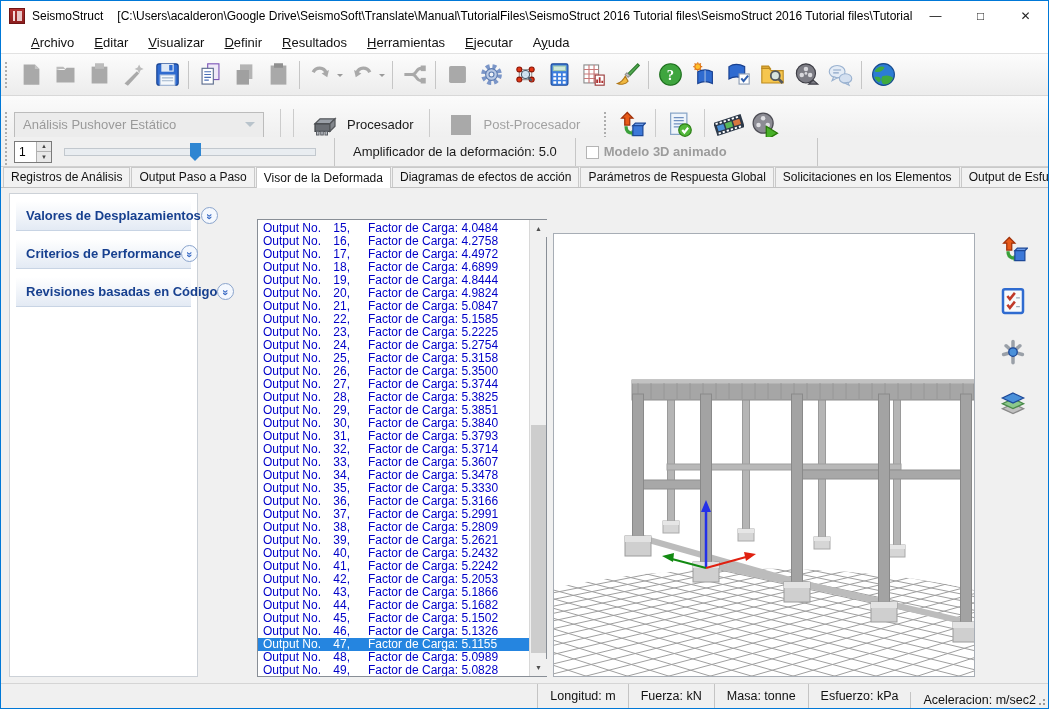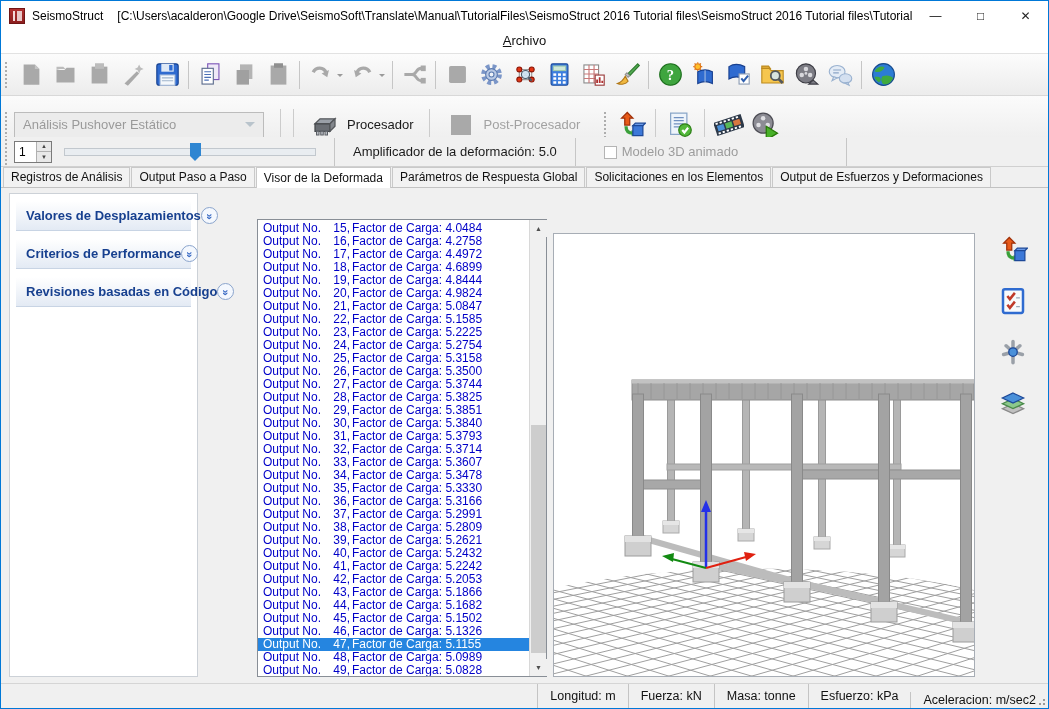--- a/index.html
+++ b/index.html
@@ -13,21 +13,21 @@
     border:1px solid #701515;position:relative;flex:0 0 auto;}
   .app-icon:before{content:"";position:absolute;left:3px;top:2px;width:2px;height:10px;background:#f3dada;}
   .app-icon:after{content:"";position:absolute;left:7px;top:2px;width:5px;height:10px;background:#e8c8c8;}
   .title-text{white-space:nowrap;overflow:hidden;}
   .title-app{margin-right:14px;}
   .win-controls{margin-left:auto;display:flex;height:30px;}
   .win-btn{width:45px;height:30px;display:flex;align-items:center;justify-content:center;
     font-size:12px;color:#222;}
   
   .menubar{position:absolute;left:0;top:30px;width:100%;height:23px;background:#fff;
-    display:flex;align-items:center;padding-left:0;font-size:13px;border-bottom:1px solid #e2e2e2;flex-direction:column;}
+    display:flex;align-items:center;padding-left:20px;font-size:13px;border-bottom:1px solid #e2e2e2;}
   .menu-item{padding:2px 10px;color:#111;}
   .menu-item u{text-decoration:underline;}
   
   .toolbar1{position:absolute;left:0;top:53px;width:100%;height:42px;
     background:linear-gradient(#fcfcfc,#ececec);border-bottom:1px solid #d8d8d8;
     display:flex;align-items:center;padding-left:2px;}
   .grip{width:4px;height:26px;border-left:2px dotted #adadad;margin:0 5px 0 2px;flex:0 0 auto;}
   .tb-btn{height:34px;min-width:34px;display:flex;align-items:center;justify-content:center;
     background:transparent;border:1px solid transparent;padding:0 2px;flex:0 0 auto;}
   .tb-sep{width:1px;height:28px;background:#c6c6c6;margin:0 4px;flex:0 0 auto;}
@@ -50,21 +50,21 @@
   .spin-arrows div{flex:1;display:flex;align-items:center;justify-content:center;font-size:6px;
     color:#444;background:#e8e8e8;}
   .spin-arrows div:first-child{border-bottom:1px solid #b0b0b0;}
   .slider{position:relative;width:252px;height:18px;margin-right:14px;}
   .slider .track{position:absolute;left:0;right:0;top:5px;height:8px;background:#e9edf1;
     border:1px solid #c2c8ce;}
   .slider .thumb{position:absolute;top:0;width:11px;height:13px;background:#2f86d2;}
   .slider .thumb:after{content:"";position:absolute;left:0;top:13px;border:5.5px solid transparent;
     border-top:5px solid #2f86d2;}
   .amp-label{color:#1a1a1a;margin:0 14px;}
-  .chk-wrap{display:flex;align-items:flex-end;color:#9c9c9c;margin:0 24px;}
+  .chk-wrap{display:flex;align-items:flex-end;color:#9c9c9c;margin:0 6px;font-weight:bold;}
   .chk{width:13px;height:13px;background:#fff;border:1px solid #b4b4b4;margin-right:5px;}
   
   .tabs{position:absolute;left:0;top:166px;width:100%;height:21px;display:flex;align-items:flex-end;
     padding-left:2px;border-bottom:1px solid #c2c2c2;background:#f0f0f0;}
   .tab{font-size:12px;color:#111;padding:0 7px;line-height:19px;height:20px;background:#f2f2f2;
     border:1px solid #c9c9c9;border-bottom:none;margin-right:1px;white-space:nowrap;}
   .tab.active{background:#fff;height:21px;margin-bottom:-1px;line-height:20px;}
   
   .left-panel{position:absolute;left:8px;top:192px;width:189px;height:484px;background:#fff;
     border:1px solid #ccd1d7;}
@@ -74,21 +74,21 @@
   .acc-chev{width:17px;height:17px;border:1px solid #8aa4cc;border-radius:50%;background:#f4f8fe;
     color:#3a6bc4;display:flex;align-items:center;justify-content:center;font-size:11px;flex:0 0 auto;}
   .acc-chev span{display:inline-block;transform:rotate(90deg);font-weight:bold;letter-spacing:-1px;}
   .listbox{position:absolute;left:256px;top:218px;width:290px;height:458px;background:#fff;
     border:1px solid #888e96;display:flex;}
   .rows{flex:1;overflow:hidden;padding-top:1px;}
   .lrow{height:13.02px;display:flex;align-items:center;font-size:12px;color:#0000c8;
     padding-left:5px;white-space:nowrap;}
   .lrow .c1{width:62px;}
   .lrow .c2{width:25px;text-align:right;margin-right:2px;}
-  .lrow .c3{}
+  .lrow .c3{margin-left:16px;}
   .lrow.selected{background:#2585e0;color:#fff;}
   .vscroll{width:17px;background:#f0f0f0;border-left:1px solid #d8d8d8;position:relative;flex:0 0 auto;}
   .vs-arrow{position:absolute;left:0;width:17px;height:17px;display:flex;align-items:center;
     justify-content:center;font-size:7px;color:#505050;background:#f0f0f0;}
   .vs-up{top:0;} .vs-down{bottom:0;}
   .vs-thumb{position:absolute;left:1px;width:15px;background:#cdcdcd;top:45%;height:50%;}
   .viewport{position:absolute;left:552px;top:232px;width:422px;height:444px;background:#fff;
     border:1px solid #a7adb5;}
   .side-icons{position:absolute;left:984px;top:230px;width:56px;display:flex;flex-direction:column;
     align-items:center;gap:13px;}
@@ -432,20 +432,21 @@
       <div class="chk"></div>
       <span>Modelo 3D animado</span>
     </div>
     <div class="tb-sep" style="margin-left:84px"></div>
   </div>
 
   <div class="tabs">
       <div class="tab">Registros de Análisis</div>
       <div class="tab">Output Paso a Paso</div>
       <div class="tab active">Visor de la Deformada</div>
+      <div class="tab">Diagramas de efectos de acción</div>
       <div class="tab">Parámetros de Respuesta Global</div>
       <div class="tab">Solicitaciones en los Elementos</div>
       <div class="tab">Output de Esfuerzos y Deformaciones</div>
     </div>
 
   <div class="left-panel">
       <div class="acc-header">
         <span class="acc-label">Valores de Desplazamientos</span>
         <span class="acc-chev">
           <span>»</span>

